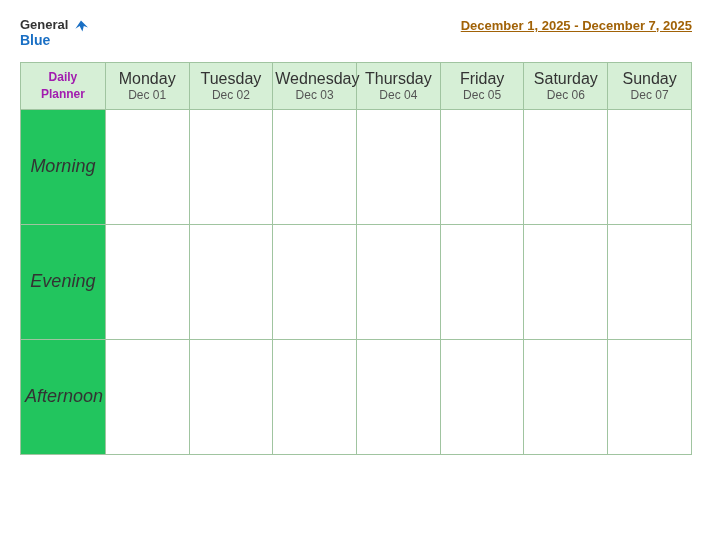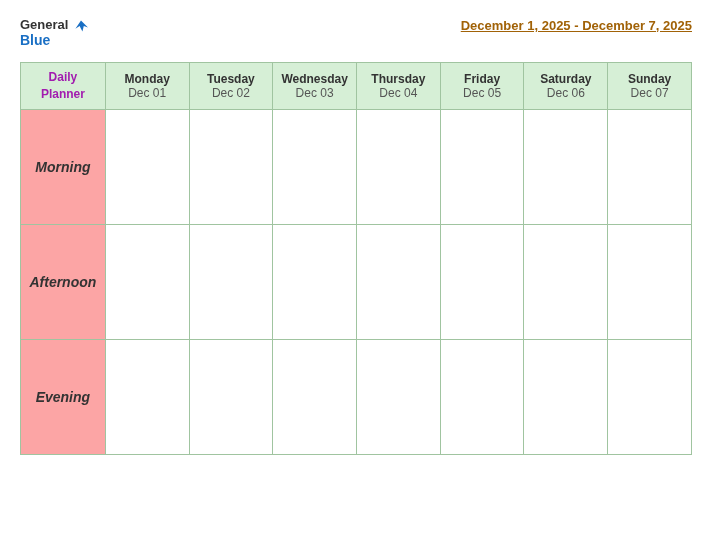--- a/index.html
+++ b/index.html
@@ -74,46 +74,46 @@
       vertical-align: middle;
     }
     .planner-table thead th {
       background: #d6efd6;
       padding: 6px 2px;
       font-size: 11px;
       color: #333;
       height: 46px;
     }
     .planner-table thead th .day-name {
-      font-weight: bold;
-      font-size: 12px;
+      font-weight: normal;
+      font-size: 16px;
       display: block;
     }
     .planner-table thead th .day-date {
       font-size: 12px;
       font-weight: normal;
       color: #555;
       display: block;
     }
     .planner-table thead th.header-daily {
       font-weight: bold;
       font-size: 12px;
       color: #a21caf;
       line-height: 1.4;
     }
     .planner-table tbody td {
       background: #fff;
       height: 115px;
       padding: 4px;
     }
     .planner-table tbody td.row-label {
-      background: #fca5a5;
+      background: #22c55e;
       font-style: italic;
-      font-weight: bold;
-      font-size: 14px;
+      font-weight: normal;
+      font-size: 18px;
       color: #333;
       width: 80px;
     }
     .col-daily { width: 80px; }
     .col-day { width: 79px; }
   </style>
 </head>
 <body>
 
 <div class="page">
@@ -171,31 +171,31 @@
         <td class="row-label">Morning</td>
         <td></td>
         <td></td>
         <td></td>
         <td></td>
         <td></td>
         <td></td>
         <td></td>
       </tr>
       <tr>
+        <td class="row-label">Evening</td>
+        <td></td>
+        <td></td>
+        <td></td>
+        <td></td>
+        <td></td>
+        <td></td>
+        <td></td>
+      </tr>
+      <tr>
         <td class="row-label">Afternoon</td>
-        <td></td>
-        <td></td>
-        <td></td>
-        <td></td>
-        <td></td>
-        <td></td>
-        <td></td>
-      </tr>
-      <tr>
-        <td class="row-label">Evening</td>
         <td></td>
         <td></td>
         <td></td>
         <td></td>
         <td></td>
         <td></td>
         <td></td>
       </tr>
     </tbody>
   </table>

